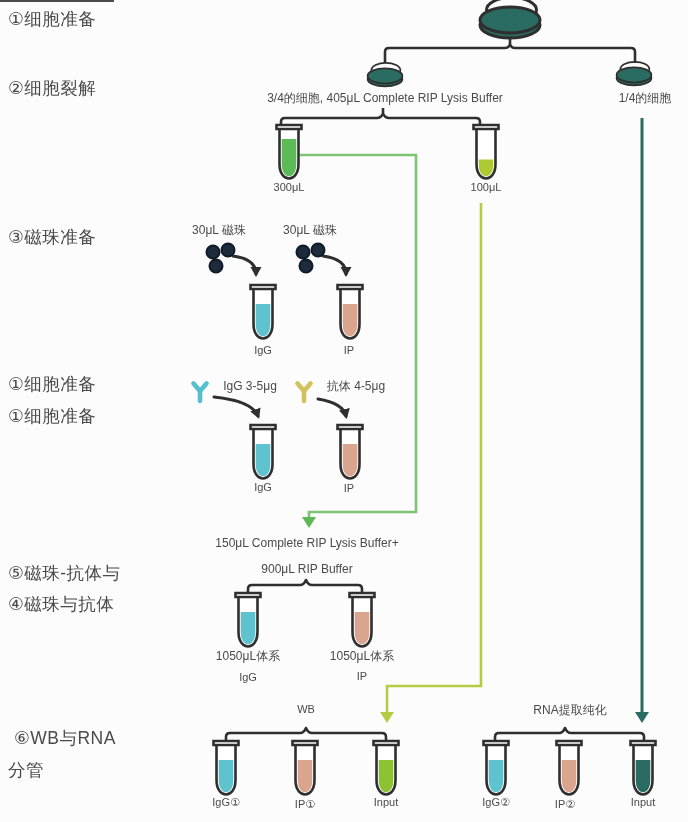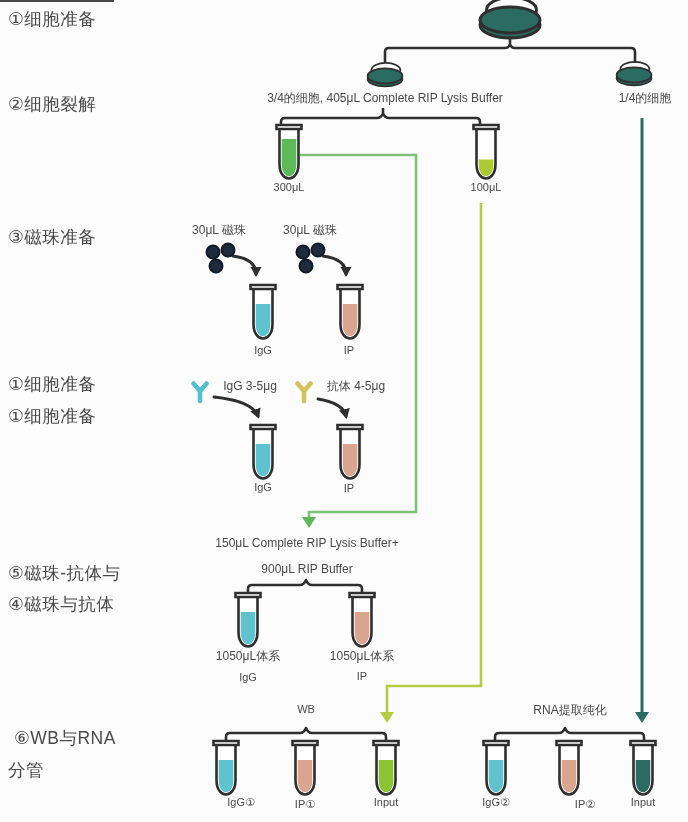--- a/index.html
+++ b/index.html
@@ -152,21 +152,21 @@
       <g transform="translate(643,749)">
         <use href="#p-body" fill="#ffffff" stroke="#2f2f2f"></use>
         <use href="#p-liq-mid" fill="#2a6b62"></use>
         <use href="#p-rim" fill="#ffffff" stroke="#2f2f2f"></use>
       </g>
     </g>
   </svg>
 
   <div class="steps">
     <div class="lbl" style="left:8px;top:9px">①细胞准备</div>
-    <div class="lbl" style="left:8px;top:94px">②细胞裂解</div>
+    <div class="lbl" style="left:8px;top:78px">②细胞裂解</div>
     <div class="lbl" style="left:8px;top:227px">③磁珠准备</div>
     <div class="lbl" style="left:8px;top:374px">①细胞准备</div>
     <div class="lbl" style="left:8px;top:406px">①细胞准备</div>
     <div class="lbl" style="left:8px;top:563px">⑤磁珠-抗体与</div>
     <div class="lbl" style="left:8px;top:594px">④磁珠与抗体</div>
     <div class="lbl" style="left:14px;top:728px">⑥WB与RNA</div>
     <div class="lbl" style="left:8px;top:760px">分管</div>
   </div>
 
   <div>
@@ -183,21 +183,21 @@
     <div class="lbl ctr" style="left:263px;top:481px">IgG</div>
     <div class="lbl ctr" style="left:349px;top:482px">IP</div>
     <div class="lbl small ctr" style="left:307px;top:536px">150μL Complete RIP Lysis Buffer+</div>
     <div class="lbl small ctr" style="left:307px;top:562px">900μL RIP Buffer</div>
     <div class="lbl small ctr" style="left:248px;top:649px">1050μL体系</div>
     <div class="lbl ctr" style="left:248px;top:671px">IgG</div>
     <div class="lbl small ctr" style="left:362px;top:649px">1050μL体系</div>
     <div class="lbl ctr" style="left:362px;top:670px">IP</div>
     <div class="lbl ctr" style="left:306px;top:703px">WB</div>
     <div class="lbl small ctr" style="left:570px;top:703px">RNA提取纯化</div>
-    <div class="lbl ctr" style="left:241px;top:796px">IgG①</div>
+    <div class="lbl ctr" style="left:226px;top:796px">IgG①</div>
     <div class="lbl ctr" style="left:305px;top:798px">IP①</div>
     <div class="lbl ctr" style="left:386px;top:796px">Input</div>
     <div class="lbl ctr" style="left:496px;top:796px">IgG②</div>
-    <div class="lbl ctr" style="left:585px;top:798px">IP②</div>
+    <div class="lbl ctr" style="left:565px;top:798px">IP②</div>
     <div class="lbl ctr" style="left:643px;top:796px">Input</div>
   </div>
 
 </div>
 
 </body></html>

